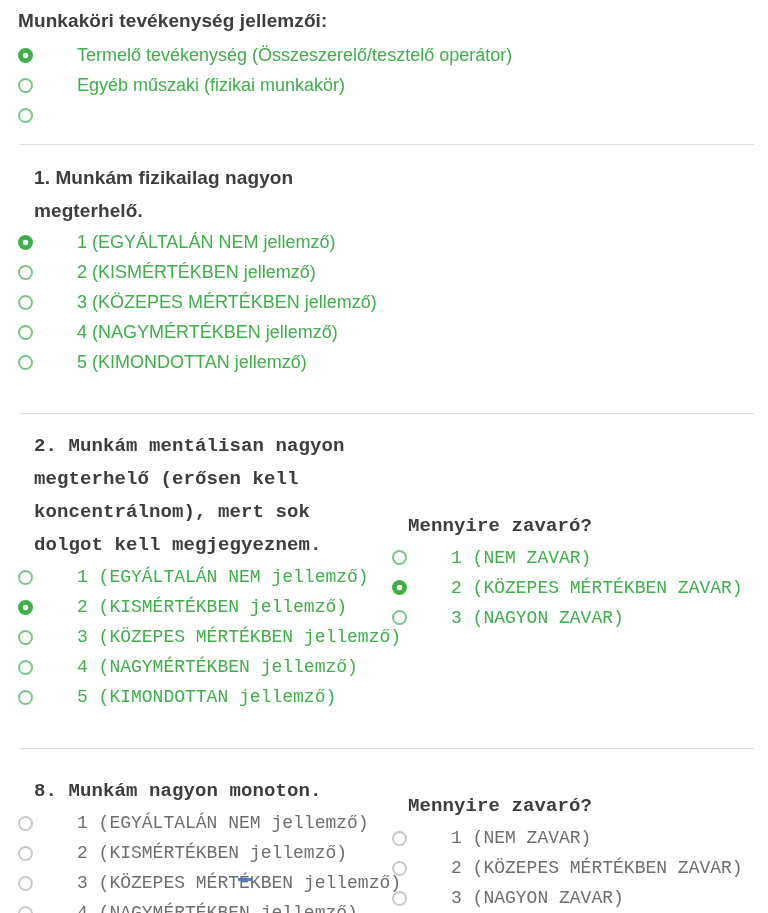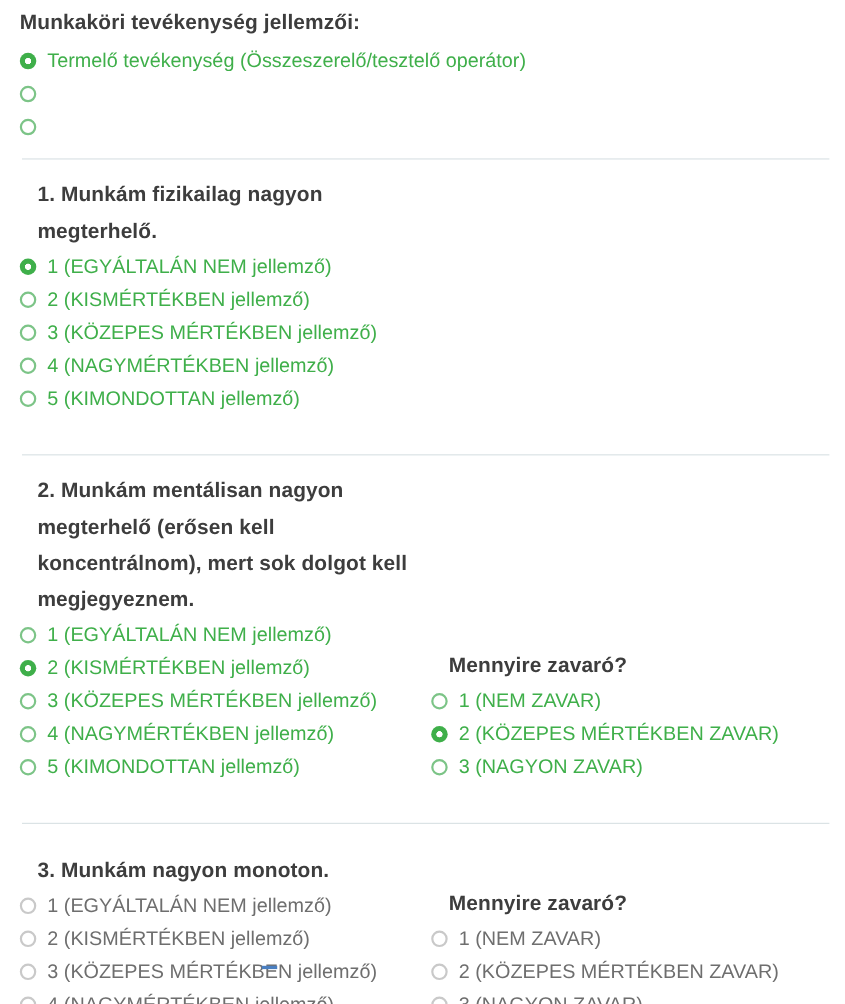--- a/index.html
+++ b/index.html
@@ -13,32 +13,32 @@
   *{margin:0;padding:0;box-sizing:border-box;}
   html,body{width:768px;height:913px;overflow:hidden;background:#fff;
     font-family:"Liberation Sans", sans-serif;}
   .page{position:relative;width:768px;height:881px;padding:6px 12px 0 18px;}
 
   .q-title{font-size:19px;font-weight:bold;color:var(--heading);
     line-height:33px;letter-spacing:0.1px;margin-left:16px;}
   .intro .q-title{margin:2px 0 6px 0;line-height:26px;}
   .narrow{max-width:345px;}
 
-  .opt{display:flex;align-items:center;height:30px;cursor:pointer;}
+  .opt{display:flex;align-items:center;height:30px;cursor:pointer;gap:34px;}
   .radio{width:15px;height:15px;border-radius:50%;flex:0 0 15px;
     border:2px solid var(--green-ring);background:#fff;margin-right:10px;}
   .radio.checked{border:none;
     background:radial-gradient(circle at 50% 50%, #ffffff 0 2.6px, var(--green) 3.1px 100%);}
   .opt-label{font-size:18px;color:var(--green);white-space:nowrap;}
 
   .divider{border:none;border-top:1px solid var(--divider);margin:14px 2px 0 2px;}
 
   .section{padding-top:16px;}
   .section.pad-b{padding-bottom:22px;}
-  .two-col{display:flex;align-items:flex-end;}
+  .two-col{display:flex;align-items:center;font-family:Liberation Mono, monospace;}
   .col-left{width:374px;flex:0 0 374px;}
   .col-right{flex:1;}
   .col-right .q-title{margin-bottom:0;}
 
   .inactive .radio{border:2px solid var(--gray-ring);background:#fff;}
   .inactive .opt-label{color:var(--gray-text);}
 
   .q3{padding-top:26px;}
 
   .sliver{position:absolute;left:238px;bottom:0;width:14px;height:3px;background:#4a7fc1;}
@@ -49,20 +49,21 @@
 <div class="page">
 
   <div class="intro">
     <div class="q-title">Munkaköri tevékenység jellemzői:</div>
     <div class="opt">
       <span class="radio checked"></span>
       <span class="opt-label">Termelő tevékenység (Összeszerelő/tesztelő operátor)</span>
     </div>
     <div class="opt">
       <span class="radio"></span>
+      <span class="opt-label">Egyéb műszaki (fizikai munkakör)</span>
     </div>
     <div class="opt">
       <span class="radio"></span>
     </div>
   </div>
 
   <hr class="divider">
 
   <div class="section pad-b">
     <div class="q-title narrow">1. Munkám fizikailag nagyon megterhelő.</div>
@@ -128,21 +129,21 @@
         <span class="radio"></span>
         <span class="opt-label">3 (NAGYON ZAVAR)</span>
       </div>
     </div>
   </div>
 
   <hr class="divider">
 
   <div class="section q3 two-col inactive">
     <div class="col-left">
-      <div class="q-title narrow">3. Munkám nagyon monoton.</div>
+      <div class="q-title narrow">8. Munkám nagyon monoton.</div>
       <div class="opt">
         <span class="radio"></span>
         <span class="opt-label">1 (EGYÁLTALÁN NEM jellemző)</span>
       </div>
       <div class="opt">
         <span class="radio"></span>
         <span class="opt-label">2 (KISMÉRTÉKBEN jellemző)</span>
       </div>
       <div class="opt">
         <span class="radio"></span>

